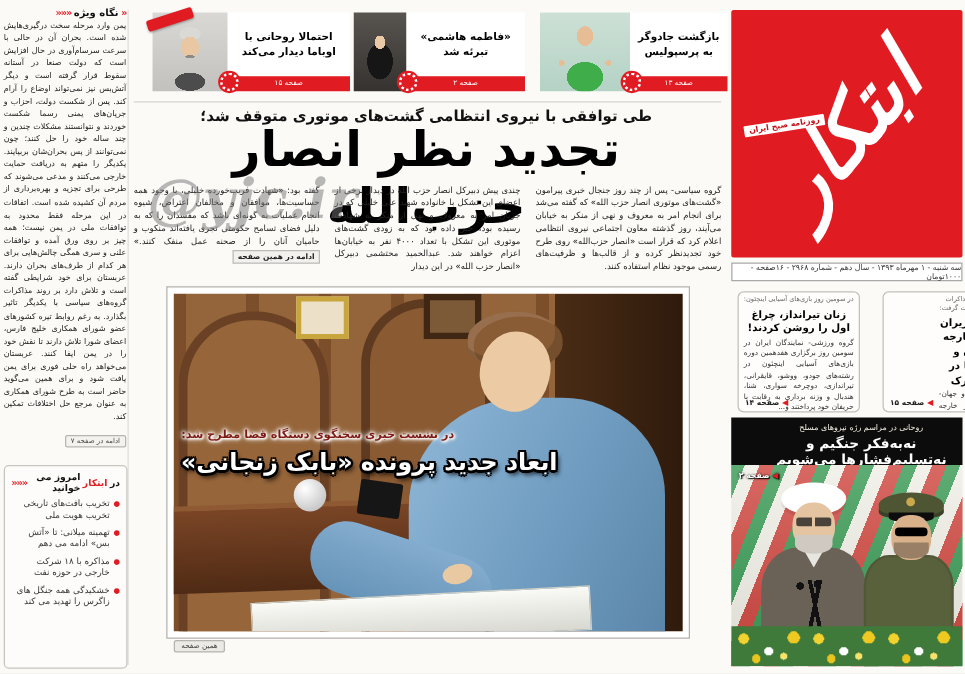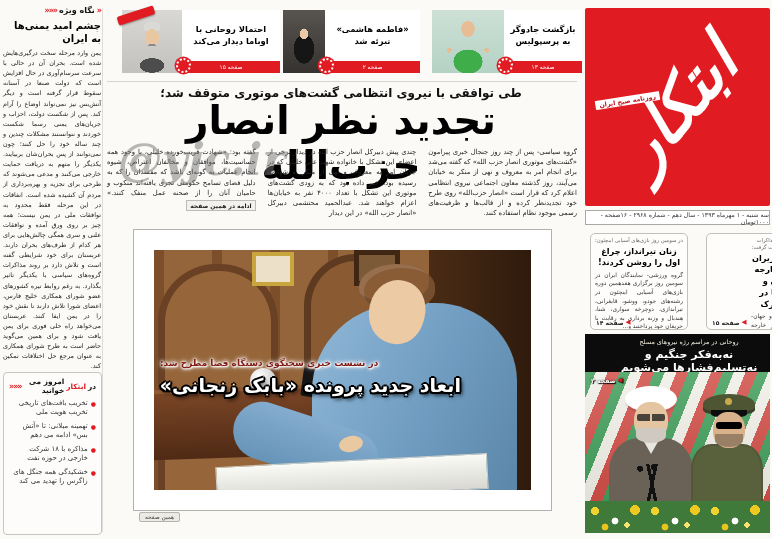--- a/index.html
+++ b/index.html
@@ -83,21 +83,21 @@
     display:flex; gap:12px; direction:rtl; }
   .leadcol { flex:1; font-size:6.8px; line-height:1.5; text-align:justify; color:#222; }
   .cont-inline { display:inline-block; border:1px solid #bbb; font-size:6px; font-weight:bold;
     padding:0 3px; margin-top:2px; background:#f3f1ed; }
   .watermark { position:absolute; left:118px; top:134px; z-index:6; direction:ltr;
     font-family:"DejaVu Serif", serif; font-style:italic; font-weight:bold; font-size:44px;
     color:rgba(115,115,115,0.5); pointer-events:none; }
 
   
   .mphoto-frame { position:absolute; left:133px; top:229px; width:419px; height:282px;
-    background:#fff; border:1px solid #b3b1ad; padding:20px; }
+    background:#fff; border:1px solid #b3b1ad; padding:5px; }
   .scene { position:relative; width:100%; height:100%; overflow:hidden;
     background:repeating-linear-gradient(90deg, #7d4e2a 0 10px, #94643a 10px 58px); }
   .panelL { position:absolute; left:4px; top:14px; width:120px; height:270px;
     border:7px solid #6a4124; background:#96653a; border-radius:58px 58px 6px 6px; }
   .panelM { position:absolute; left:150px; top:4px; width:106px; height:280px;
     border:7px solid #5d3a20; background:#8a5a32; border-radius:52px 52px 6px 6px; }
   .frame-gold { position:absolute; left:98px; top:2px; width:42px; height:34px;
     border:4px solid #c9a53e; background:#ece0c8; }
   .frame-dark { position:absolute; left:200px; top:0; width:46px; height:36px;
     border:5px solid #3f2713; background:#7c5a38; }
@@ -194,21 +194,20 @@
 
   <div class="vsep" style="left:102px; top:8px; height:524px;"></div>
   <div class="hsep" style="left:107px; top:81px; width:470px;"></div>
 
   <aside class="sidebar">
     <div class="sv-header">
       <span class="chev">«</span>
       <span>نگاه ویژه</span>
       <span class="chev">«««</span>
     </div>
-    <div class="sv-title">چشم امید یمنی‌ها به ایران</div>
     <div class="sv-body">یمن وارد مرحله سخت درگیری‌هایش شده است. بحران آن در حالی با سرعت سرسام‌آوری در حال افزایش است که دولت صنعا در آستانه سقوط قرار گرفته است و دیگر آتش‌بس نیز نمی‌تواند اوضاع را آرام کند. پس از شکست دولت، احزاب و جریان‌های یمنی رسما شکست خوردند و نتوانستند مشکلات چندین و چند ساله خود را حل کنند؛ چون نمی‌توانند از پس بحران‌شان بربیایند. یکدیگر را متهم به دریافت حمایت خارجی می‌کنند و مدعی می‌شوند که طرحی برای تجزیه و بهره‌برداری از مردم آن کشیده شده است. اتفاقات در این مرحله فقط محدود به توافقات ملی در یمن نیست؛ همه چیز بر روی ورق آمده و توافقات علنی و سری همگی چالش‌هایی برای هر کدام از طرف‌های بحران دارند. عربستان برای خود شرایطی گفته است و تلاش دارد بر روند مذاکرات گروه‌های سیاسی با یکدیگر تاثیر بگذارد. به رغم روابط تیره کشورهای عضو شورای همکاری خلیج فارس، اعضای شورا تلاش دارند تا نقش خود را در یمن ایفا کنند. عربستان می‌خواهد راه حلی فوری برای یمن یافت شود و برای همین می‌گوید حاضر است به طرح شورای همکاری به عنوان مرجع حل اختلافات تمکین کند.</div>
     <span class="cont-chip">ادامه در صفحه ۷</span>
   </aside>
 
   <div class="today-box">
     <div class="today-header">
       <span>در</span>
       <span class="brand-red">ابتکار</span>
       <span>امروز می خوانید</span>
       <span class="chev">«««</span>

